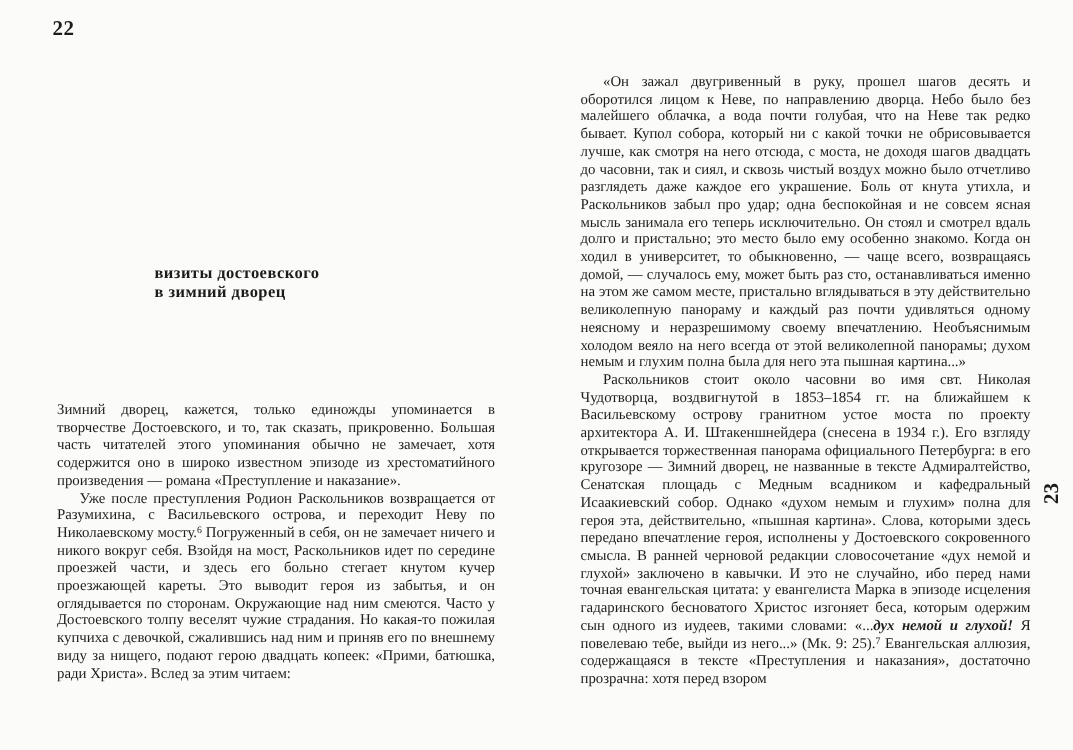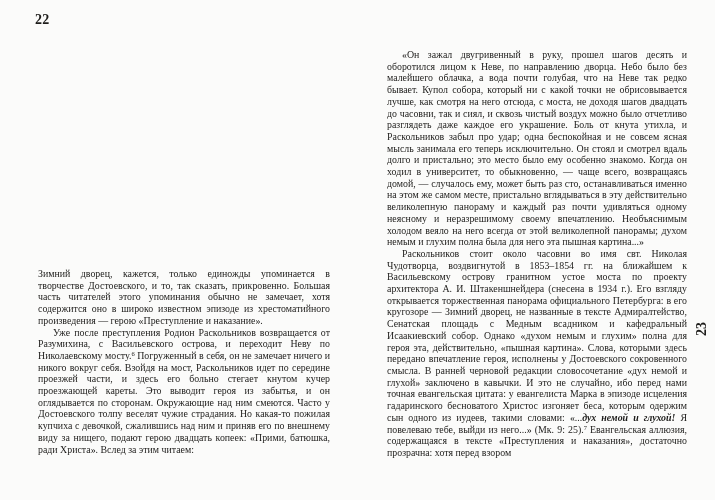--- a/index.html
+++ b/index.html
@@ -47,23 +47,25 @@
   .para b { font-weight: 700; font-style: italic; }
 </style>
 </head>
 <body>
 
 <div class="spread">
 
   <div class="folio-left">22</div>
 
 
+  <div class="chapter-subtitle">визиты достоевского
+в зимний дворец</div>
 
   <div class="body-col body-left">
-      <p class="para"><span>Зимний дворец, кажется, только единожды упоминается в творчестве Достоевского, и то, так сказать, прикровенно. Большая часть читателей этого упоминания обычно не замечает, хотя содержится оно в широко известном эпизоде из хрестоматийного произведения — герою «Преступление и наказание».</span></p>
+      <p class="para"><span>Зимний дворец, кажется, только единожды упоминается в творчестве Достоевского, и то, так сказать, прикровенно. Большая часть читателей этого упоминания обычно не замечает, хотя содержится оно в широко известном эпизоде из хрестоматийного произведения — романа «Преступление и наказание».</span></p>
       <p class="para indent"><span>Уже после преступления Родион Раскольников возвращается от Разумихина, с Васильевского острова, и переходит Неву по Николаевскому мосту.</span><sup>6</sup><span> Погруженный в себя, он не замечает ничего и никого вокруг себя. Взойдя на мост, Раскольников идет по середине проезжей части, и здесь его больно стегает кнутом кучер проезжающей кареты. Это выводит героя из забытья, и он оглядывается по сторонам. Окружающие над ним смеются. Часто у Достоевского толпу веселят чужие страдания. Но какая-то пожилая купчиха с девочкой, сжалившись над ним и приняв его по внешнему виду за нищего, подают герою двадцать копеек: «Прими, батюшка, ради Христа». Вслед за этим читаем:</span></p>
     </div>
 
   <div class="body-col body-right">
       <p class="para indent"><span>«Он зажал двугривенный в руку, прошел шагов десять и оборотился лицом к Неве, по направлению дворца. Небо было без малейшего облачка, а вода почти голубая, что на Неве так редко бывает. Купол собора, который ни с какой точки не обрисовывается лучше, как смотря на него отсюда, с моста, не доходя шагов двадцать до часовни, так и сиял, и сквозь чистый воздух можно было отчетливо разглядеть даже каждое его украшение. Боль от кнута утихла, и Раскольников забыл про удар; одна беспокойная и не совсем ясная мысль занимала его теперь исключительно. Он стоял и смотрел вдаль долго и пристально; это место было ему особенно знакомо. Когда он ходил в университет, то обыкновенно, — чаще всего, возвращаясь домой, — случалось ему, может быть раз сто, останавливаться именно на этом же самом месте, пристально вглядываться в эту действительно великолепную панораму и каждый раз почти удивляться одному неясному и неразрешимому своему впечатлению. Необъяснимым холодом веяло на него всегда от этой великолепной панорамы; духом немым и глухим полна была для него эта пышная картина...»</span></p>
       <p class="para indent"><span>Раскольников стоит около часовни во имя свт. Николая Чудотворца, воздвигнутой в 1853–1854 гг. на ближайшем к Васильевскому острову гранитном устое моста по проекту архитектора А. И. Штакеншнейдера (снесена в 1934 г.). Его взгляду открывается торжественная панорама официального Петербурга: в его кругозоре — Зимний дворец, не названные в тексте Адмиралтейство, Сенатская площадь с Медным всадником и кафедральный Исаакиевский собор. Однако «духом немым и глухим» полна для героя эта, действительно, «пышная картина». Слова, которыми здесь передано впечатление героя, исполнены у Достоевского сокровенного смысла. В ранней черновой редакции словосочетание «дух немой и глухой» заключено в кавычки. И это не случайно, ибо перед нами точная евангельская цитата: у евангелиста Марка в эпизоде исцеления гадаринского бесноватого Христос изгоняет беса, которым одержим сын одного из иудеев, такими словами: «...</span><b>дух немой и глухой!</b><span> Я повелеваю тебе, выйди из него...» (Мк. 9: 25).</span><sup>7</sup><span> Евангельская аллюзия, содержащаяся в тексте «Преступления и наказания», достаточно прозрачна: хотя перед взором</span></p>
     </div>
 
   <div class="folio-right">23</div>
 

